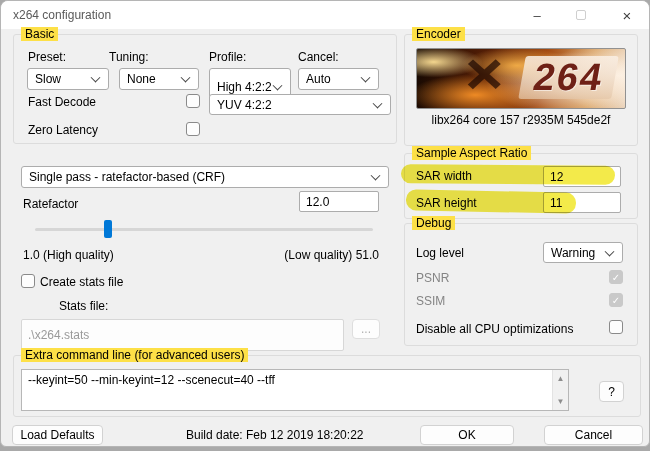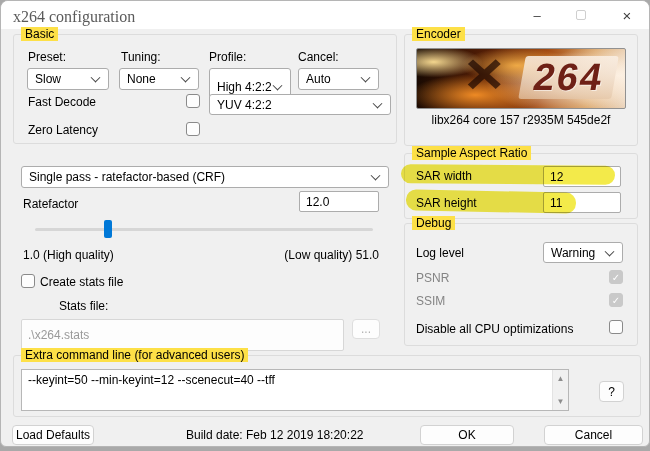--- a/index.html
+++ b/index.html
@@ -11,21 +11,21 @@
     overflow:hidden;
   }
   #dialog {
     position:absolute; left:0; top:0; width:650px; height:447px;
     background:#f0f0f0; border:1px solid #b5b5b5;
     border-radius:8px 8px 6px 6px;
     overflow:hidden;
   }
   
   .titlebar { position:absolute; left:0; top:0; width:100%; height:28px; background:#ffffff; }
-  .title-text { position:absolute; left:12px; top:7px; color:#5a5a5a; font-size:16px;font-family:Liberation Serif, serif; }
+  .title-text { position:absolute; left:12px; top:7px; color:#5a5a5a; font-size:12px; }
   .win-btn { position:absolute; top:0; height:28px; width:40px; display:flex; align-items:center; justify-content:center; color:#404040; cursor:default; }
   .win-btn.min { left:516px; font-size:13px; }
   .win-btn.max { left:560px; }
   .max-glyph { width:10px; height:10px; border:1px solid #cfcfcf; border-radius:2px; }
   .win-btn.close { left:604px; width:44px; font-size:15px; }
   
   .group { position:absolute; border:1px solid #dcdcdc; border-radius:3px; }
   .group-label { position:absolute; top:-8px; left:7px; background:#fde047; padding:0 4px; font-size:12px; color:#000; white-space:nowrap; }
   
   .lbl { position:absolute; white-space:nowrap; font-size:12px; }
@@ -109,21 +109,21 @@
     </div>
     <div class="win-btn close">
       <span>×</span>
     </div>
   </div>
 
   <div class="group" style="left:12px; top:33px; width:384px; height:110px;">
     <span class="group-label">Basic</span>
   </div>
   <span class="lbl" style="left:27px; top:49px;">Preset:</span>
-  <span class="lbl" style="left:120px; top:49px;">Tuning:</span>
+  <span class="lbl" style="left:108px; top:49px;">Tuning:</span>
   <span class="lbl" style="left:208px; top:49px;">Profile:</span>
   <span class="lbl" style="left:297px; top:49px;">Cancel:</span>
 
   <div class="dd" style="left:26px; top:67px; width:82px; height:22px;">
     <span>Slow</span>
     <span class="chev"></span>
   </div>
   <div class="dd" style="left:118px; top:67px; width:80px; height:22px;">
     <span>None</span>
     <span class="chev"></span>
@@ -215,21 +215,21 @@
     <textarea class="cmd-text" spellcheck="false" style="">--keyint=50 --min-keyint=12 --scenecut=40 --tff</textarea>
     <div class="vscroll">
       <span class="arr up">▲</span>
       <span class="arr down">▼</span>
     </div>
   </div>
   <div class="btn" style="left:598px; top:380px; width:25px; height:21px;">
     <span>?</span>
   </div>
 
-  <div class="btn" style="left:11px; top:424px; width:82px; height:20px;">
+  <div class="btn" style="left:11px; top:424px; width:91px; height:20px;">
     <span>Load Defaults</span>
   </div>
   <span class="lbl" style="left:185px; top:427px;">Build date: Feb 12 2019 18:20:22</span>
   <div class="btn" style="left:419px; top:424px; width:94px; height:20px;">
     <span>OK</span>
   </div>
   <div class="btn" style="left:543px; top:424px; width:99px; height:20px;">
     <span>Cancel</span>
   </div>
 

